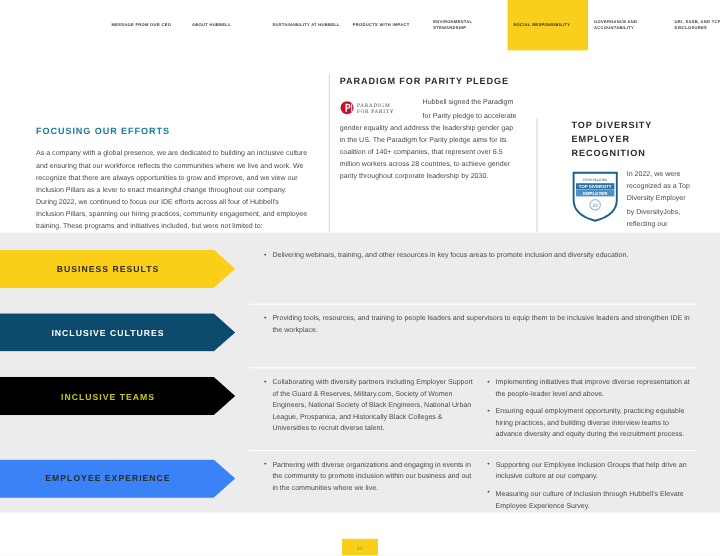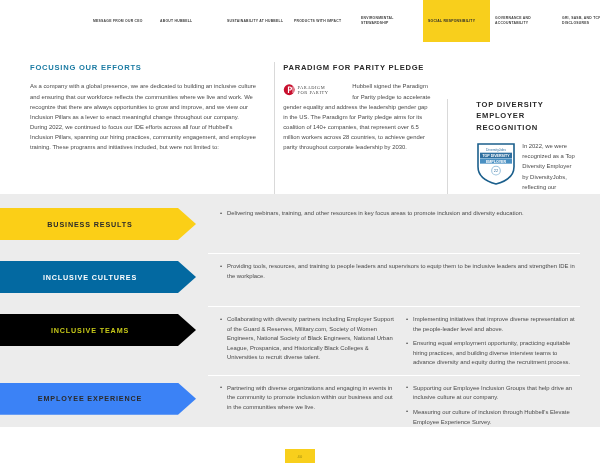--- a/index.html
+++ b/index.html
@@ -61,21 +61,21 @@
   .col-3 { width: 132px; border-left: 1px solid #d9d9d9; padding-left: 28px; margin-top: 37px;}
 
   .heading {
     font-size: 7.6px;
     font-weight: 700;
     letter-spacing: 0.75px;
     line-height: 1.5;
     text-transform: uppercase;
     margin: 0 0 8px 0;
   }
-  .heading.blue { color: #1b7ba3; }
+  .heading.blue { color: #1b7ba3; margin-top: 42px; }
   .heading.dark { color: #2b2b2b; }
 
   .body-text {
     font-size: 5.9px;
     line-height: 1.72;
     color: #4a4a4a;
     margin: 0;
   }
 
   .logo-row {
@@ -118,21 +118,21 @@
     box-sizing: border-box;
     padding-right: 16px;
     font-size: 7.2px;
     font-weight: 700;
     letter-spacing: 0.85px;
     text-transform: uppercase;
     clip-path: polygon(0 0, 178px 0, 196px 50%, 178px 100%, 0 100%);
     cursor: pointer;
   }
   .arrow.yellow { background: #fbcf17; color: #2b2b2b; }
-  .arrow.teal   { background: #0369a1; color: #ffffff; }
+  .arrow.teal   { background: #0c4a6e; color: #ffffff; }
   .arrow.black  { background: #000000; color: #c6c818; }
   .arrow.green  { background: #3b82f6; color: #2b2b2b; }
 
   .pcells {
     flex: 1;
     display: flex;
     padding: 1px 20px 0 12px;
     box-sizing: border-box;
     gap: 12px;
   }

